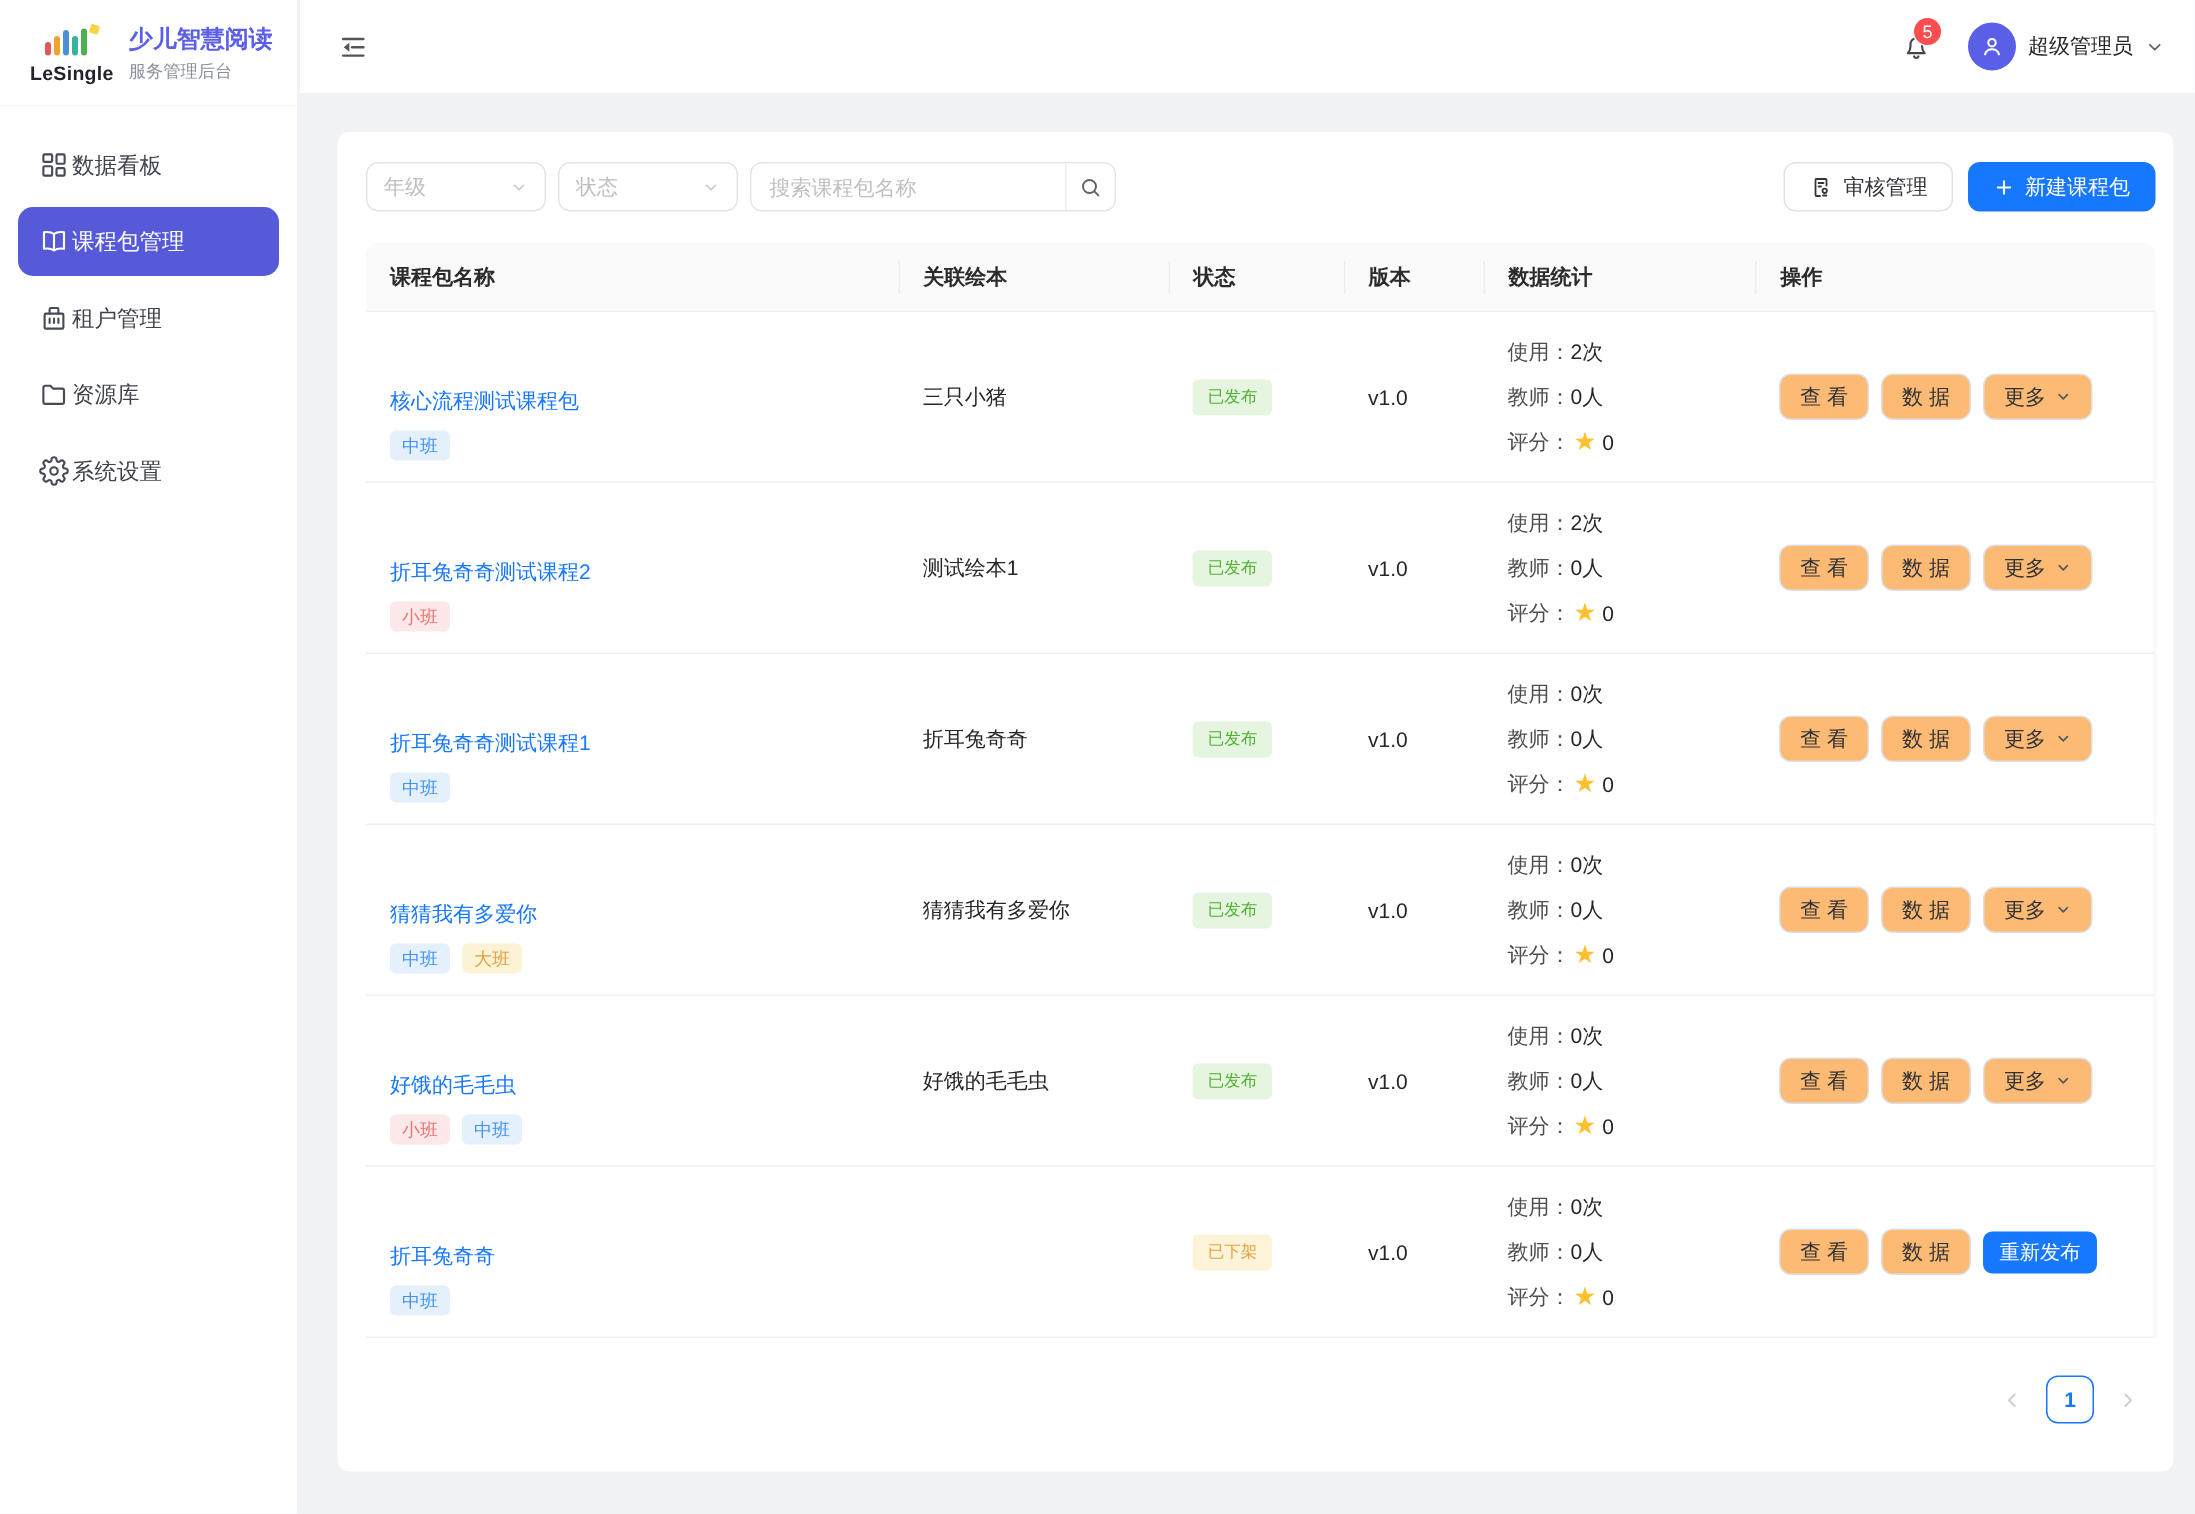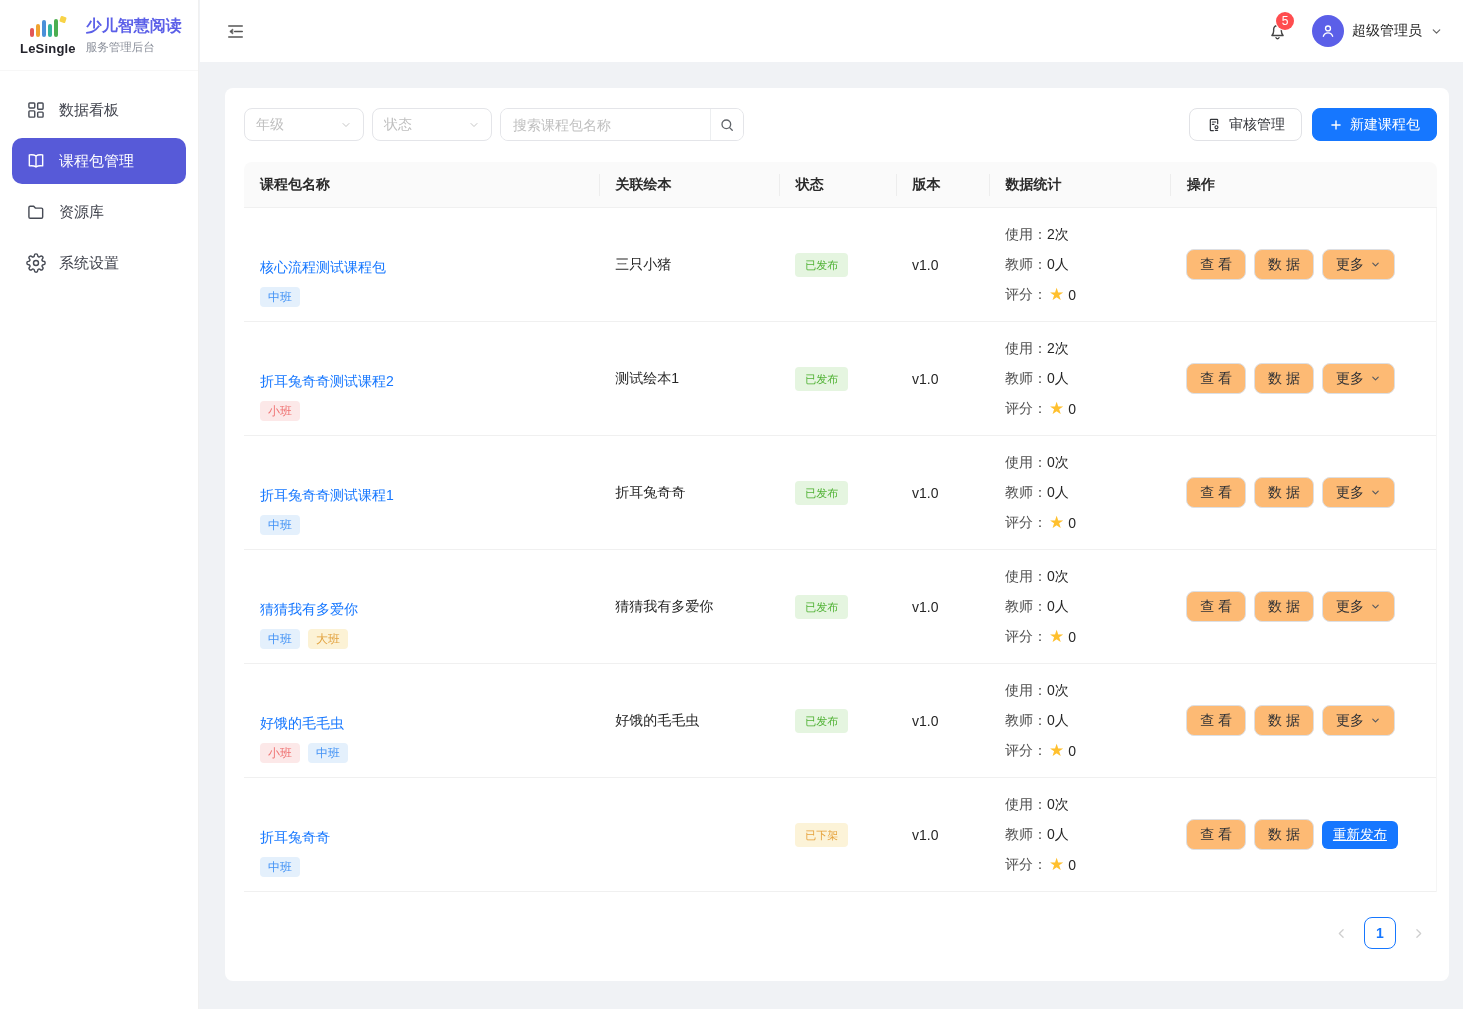--- a/index.html
+++ b/index.html
@@ -8,21 +8,21 @@
 
   
   .sidebar { position:fixed; left:0; top:0; width:199px; height:100%; background:#fff; border-right:1px solid #f0f0f0; z-index:10; }
   .logo-area { height:71px; display:flex; align-items:center; gap:10px; padding:10px 8px 10px 20px; border-bottom:1px solid #f7f7f7; }
   .logo-mark { display:flex; flex-direction:column; align-items:center; line-height:1; }
   .logo-brand { font-size:13px; font-weight:700; color:#23232b; margin-top:1px; letter-spacing:.2px; }
   .logo-text { display:flex; flex-direction:column; gap:3px; }
   .logo-title { font-size:16px; font-weight:700; color:var(--brand-title,#5b5fe8); }
   .logo-subtitle { font-size:11.5px; color:#8b909b; }
   .menu { padding:16px 12px 0 12px; display:flex; flex-direction:column; gap:5px; }
-  .menu-item { height:46px; border-radius:10px; display:flex; align-items:center; gap:13px; padding:0 14px; color:#40434d; cursor:pointer; }
+  .menu-item { height:46px; border-radius:10px; display:flex; align-items:center; gap:2px; padding:0 14px; color:#40434d; cursor:pointer; }
   .menu-item .mi-icon { display:flex; align-items:center; color:#474b55; }
   .menu-item .mi-label { font-size:15px; }
   .menu-item.active { background:var(--sidebar-active,#575ad8); color:#fff; }
   .menu-item.active .mi-icon { color:#fff; }
 
   
   .topbar { position:fixed; left:200px; right:0; top:0; height:62px; background:#fff; display:flex; align-items:center; justify-content:space-between; padding:0 20px 0 26px; z-index:5; }
   .fold-icon { color:#555; display:flex; cursor:pointer; }
   .topbar-right { display:flex; align-items:center; }
   .bell-wrap { position:relative; display:flex; color:#444; margin-right:24px; cursor:pointer; }
@@ -66,21 +66,21 @@
   .status-badge { font-size:11px; line-height:24px; padding:0 10px; border-radius:4px; display:inline-block; }
   .status-badge.published { background:#e5f5e0; color:var(--status-published,#52c41a); }
   .status-badge.offline { background:#fcf3d8; color:var(--status-offline,#e6a23c); }
   .stat-line { display:flex; align-items:center; height:30px; }
   .stat-label { color:#4e4e4e; }
   .stat-value { color:#262626; }
   .star { color:#ffc02e; font-size:17px; margin:0 4px 0 2px; line-height:1; }
   .c-actions { display:flex; align-items:center; gap:8px; }
   .abtn { height:31px; border-radius:8px; border:1px solid #dddfe3; background:#fdba74; color:#2f3135; font-size:14px; padding:0 13px; display:inline-flex; align-items:center; gap:6px; cursor:pointer; font-family:inherit; }
   .abtn .more-chev { color:#55585e; display:flex; }
-  .abtn-primary { height:28px; border:none; border-radius:6px; background:var(--primary,#1677ff); color:#fff; font-size:13.5px; padding:0 11px; display:inline-flex; align-items:center; cursor:pointer; font-family:inherit;text-decoration:underline; }
+  .abtn-primary { height:28px; border:none; border-radius:6px; background:var(--primary,#1677ff); color:#fff; font-size:13.5px; padding:0 11px; display:inline-flex; align-items:center; cursor:pointer; font-family:inherit; }
 
   
   .pagination { display:flex; justify-content:flex-end; align-items:center; gap:16px; margin-top:25px; padding-right:12px; }
   .pg-arrow { color:#cfcfcf; display:flex; cursor:pointer; }
   .pg-num { width:32px; height:32px; border:1px solid var(--primary,#1677ff); color:var(--primary,#1677ff); border-radius:8px; display:flex; align-items:center; justify-content:center; font-weight:600; background:#fff; cursor:pointer; }
 </style>
 </head>
 <body>
 
 <aside class="sidebar">
@@ -114,20 +114,30 @@
         <span class="mi-label">数据看板</span>
       </div>
       <div class="menu-item active">
         <span class="mi-icon">
           <svg width="20" height="20" viewBox="0 0 24 24" fill="none" stroke="currentColor" stroke-width="1.7" stroke-linejoin="round">
             <path d="M12 6C10.2 4.6 7.5 4.1 4 4.6v13.2c3.5-.5 6.2 0 8 1.4 1.8-1.4 4.5-1.9 8-1.4V4.6c-3.5-.5-6.2 0-8 1.4z"></path>
             <path d="M12 6v13.2"></path>
           </svg>
         </span>
         <span class="mi-label">课程包管理</span>
+      </div>
+      <div class="menu-item">
+        <span class="mi-icon">
+          <svg width="20" height="20" viewBox="0 0 24 24" fill="none" stroke="currentColor" stroke-width="1.7" stroke-linecap="round" stroke-linejoin="round">
+            <rect x="4.5" y="8.5" width="15" height="12" rx="1"></rect>
+            <path d="M8.5 8.5V5a1 1 0 0 1 1-1h5a1 1 0 0 1 1 1v3.5"></path>
+            <path d="M8.5 12.5v3.5M12 12.5v3.5M15.5 12.5v3.5"></path>
+          </svg>
+        </span>
+        <span class="mi-label">租户管理</span>
       </div>
       <div class="menu-item">
         <span class="mi-icon">
           <svg width="20" height="20" viewBox="0 0 24 24" fill="none" stroke="currentColor" stroke-width="1.7" stroke-linecap="round" stroke-linejoin="round">
             <path d="M3.5 6.5A1.5 1.5 0 0 1 5 5h4.2l2 2.3h7.3A1.5 1.5 0 0 1 20 8.8v9.2a1.5 1.5 0 0 1-1.5 1.5H5a1.5 1.5 0 0 1-1.5-1.5z"></path>
           </svg>
         </span>
         <span class="mi-label">资源库</span>
       </div>
       <div class="menu-item">

